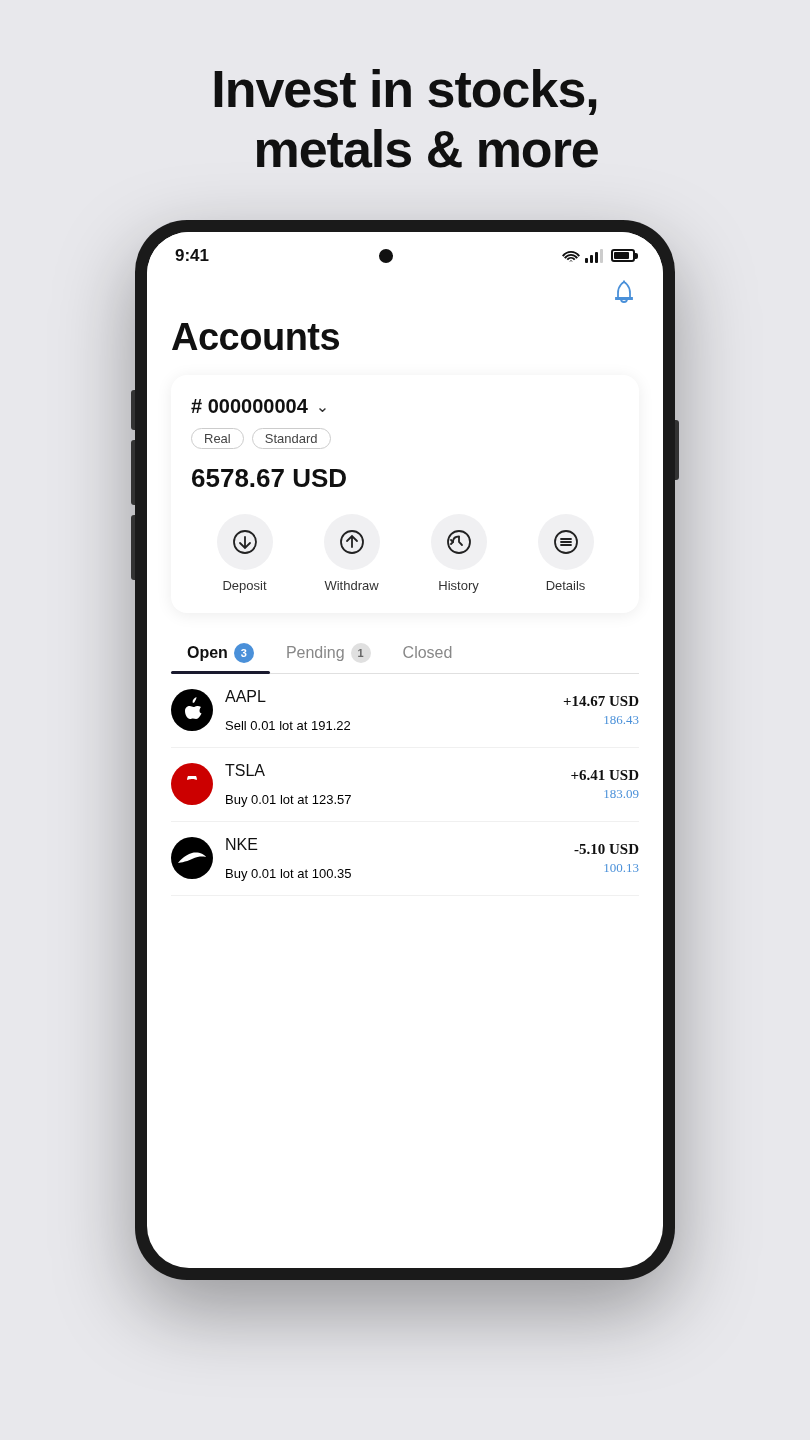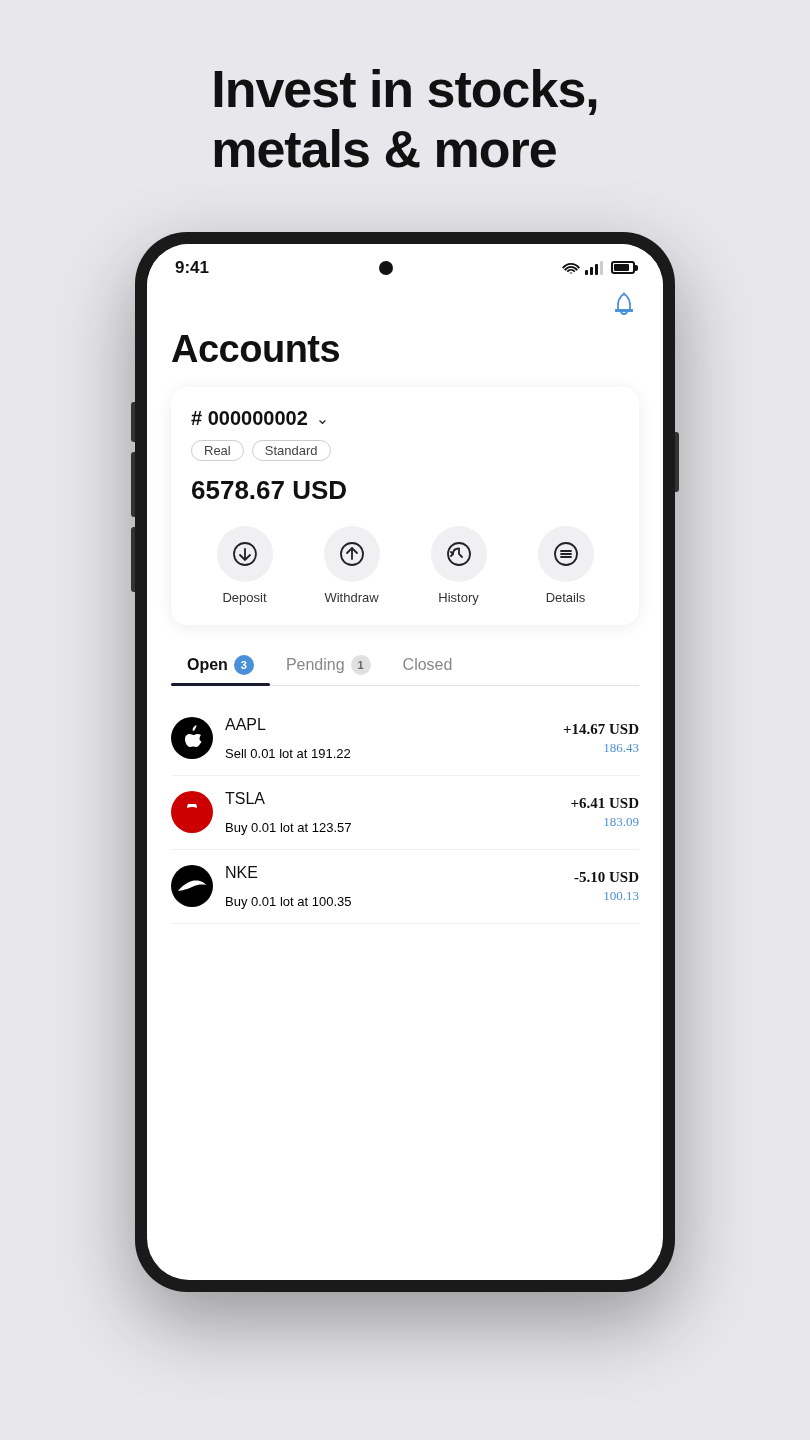--- a/index.html
+++ b/index.html
@@ -9,23 +9,23 @@
       height: 1440px;
       background: #e8e8ec;
       font-family: -apple-system, BlinkMacSystemFont, 'Segoe UI', sans-serif;
       display: flex;
       flex-direction: column;
       align-items: center;
       overflow: hidden;
     }
 
     .hero-text {
-      text-align: left;
+      text-align: right;
       margin-top: 60px;
-      margin-bottom: 52px;
+      margin-bottom: 40px;
     }
 
     .hero-text h1 {
       font-size: 52px;
       font-weight: 800;
       color: #111;
       line-height: 1.15;
       letter-spacing: -1px;
     }
 
@@ -223,21 +223,20 @@
 
     .action-btn-label {
       font-size: 13px;
       color: #333;
     }
 
     
     .tabs-row {
       display: flex;
       gap: 0;
-      margin-bottom: 16px;
       border-bottom: 1px solid #e0e0e0;
     }
 
     .tab {
       padding: 10px 16px;
       font-size: 16px;
       color: #888;
       cursor: pointer;
       position: relative;
       display: flex;
@@ -444,21 +443,21 @@
             <path d="M9 19C9 20.66 10.34 22 12 22C13.66 22 15 20.66 15 19" stroke="#4a90d9" stroke-width="1.8" fill="none"></path>
             <line x1="12" y1="2" x2="12" y2="0.5" stroke="#4a90d9" stroke-width="1.8"></line>
           </svg>
         </div>
       </div>
 
       <div class="page-title">Accounts</div>
 
       <div class="account-card">
         <div class="account-number-row">
-          <span class="account-number"># 000000002</span>
+          <span class="account-number"># 000000004</span>
           <span class="chevron-down">⌄</span>
         </div>
         <div class="account-tags">
           <span class="tag">Real</span>
           <span class="tag">Standard</span>
         </div>
         <div class="account-balance">6578.67 USD</div>
 
         <div class="action-buttons">
 

